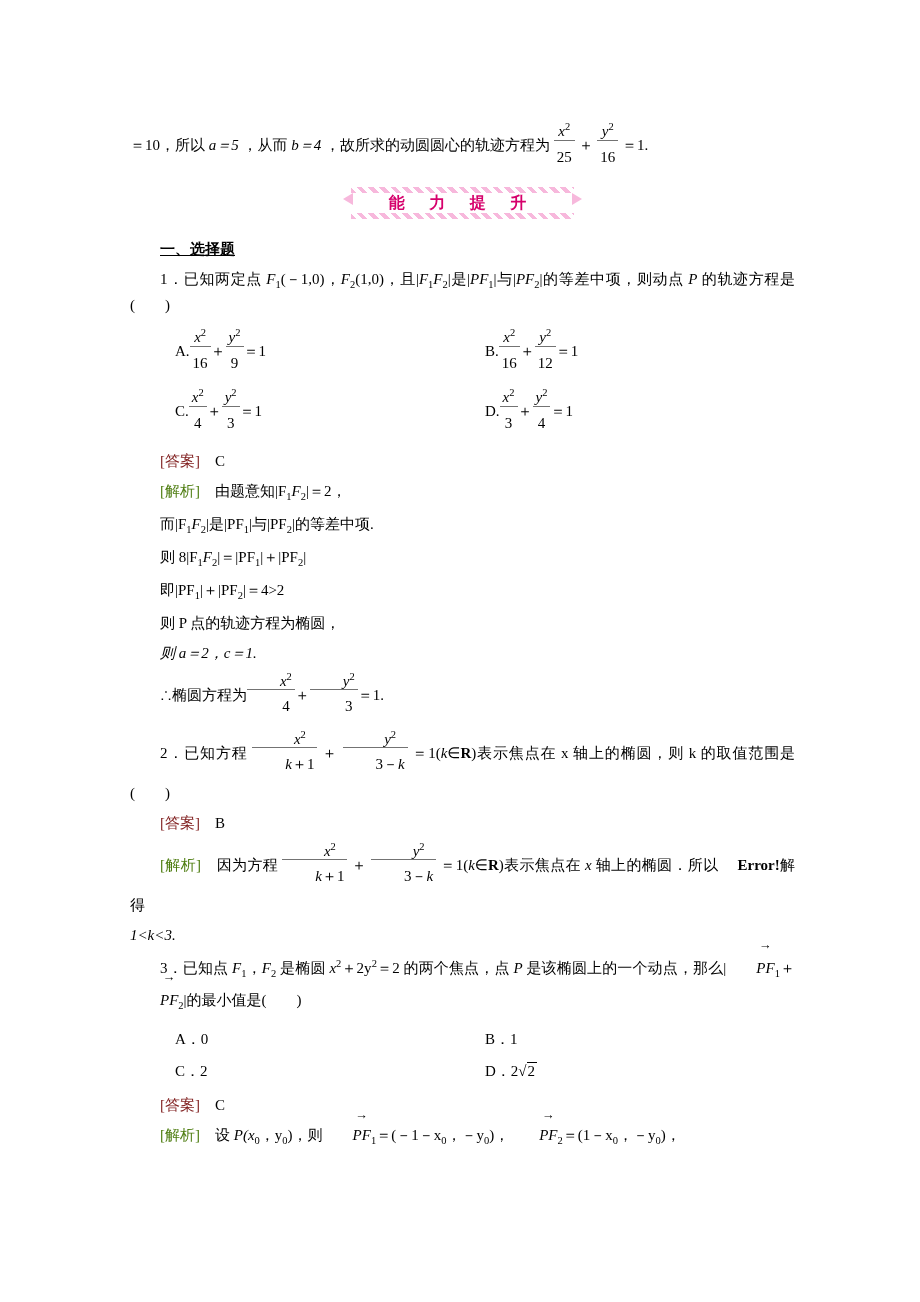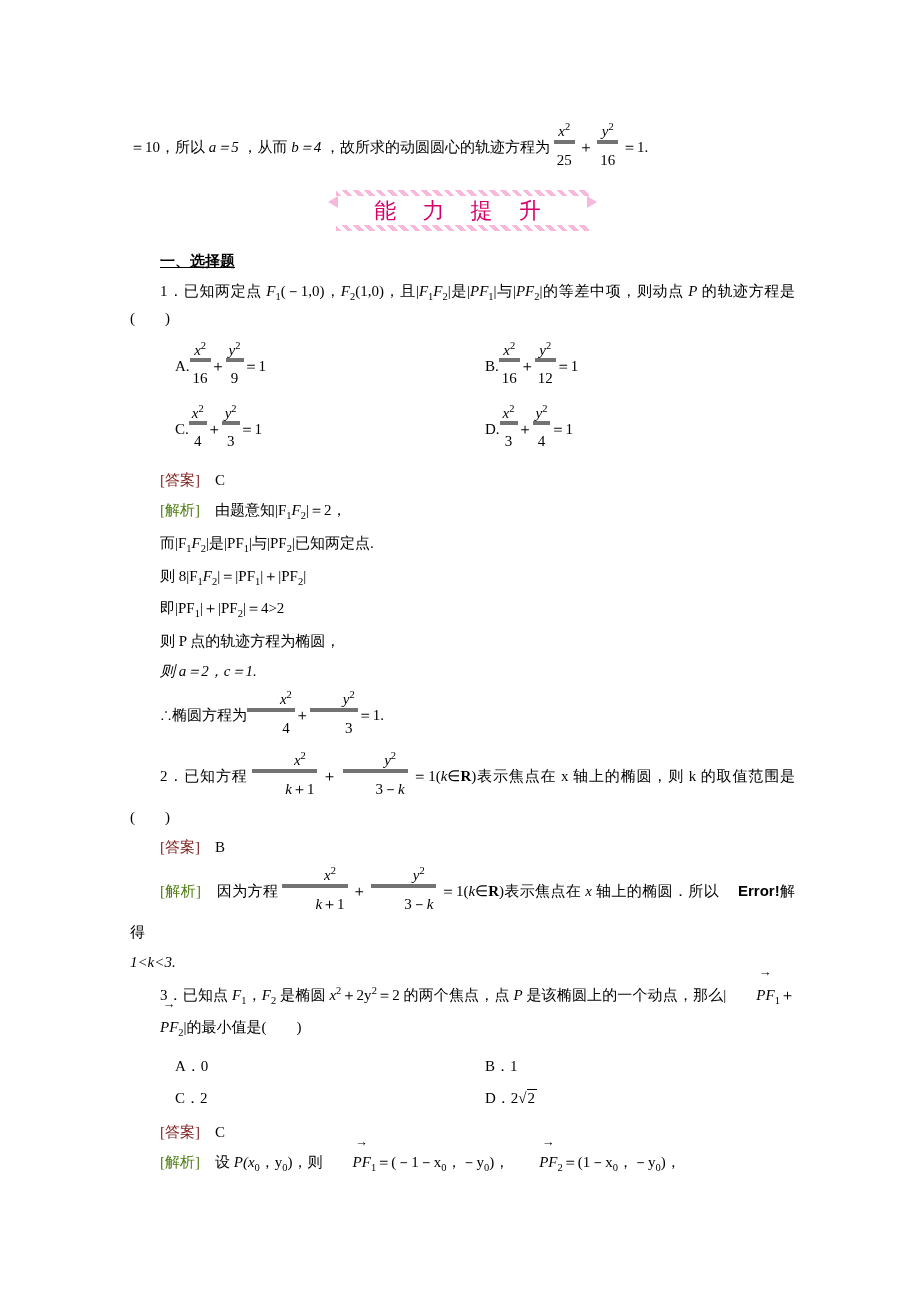--- a/index.html
+++ b/index.html
@@ -24,38 +24,38 @@
   .math { font-family: "Times New Roman", serif; }
   .frac {
     display: inline-block;
     vertical-align: middle;
     text-align: center;
     font-family: "Times New Roman", serif;
     line-height: 1.1;
   }
   .frac .num {
     display: block;
-    border-bottom: 4px solid #737373;
+    border-bottom: 1px solid #737373;
     padding: 0 3px;
   }
   .frac .den {
     display: block;
     padding: 8px 3px;
   }
   .banner-wrap {
     text-align: center;
     margin: 14px 0 18px 0;
   }
   .banner {
     display: inline-block;
     position: relative;
     padding: 3px 26px;
-    font-weight: normal;
+    font-weight: bold;
     color: #d6006c;
-    font-size: 22px;
+    font-size: 16px;
     letter-spacing: 10px;
     font-family: "SimHei", sans-serif;
   }
   .banner .bg-stripe {
     position: absolute;
     left: -12px; right: -12px;
     height: 6px;
     background: repeating-linear-gradient(45deg,#f7b8dc 0 4px,#fff 4px 8px);
     z-index: -1;
   }
@@ -103,21 +103,21 @@
     display:inline-block;
     position:relative;
     font-family:"Times New Roman",serif;
   }
   .sqrt .surd { }
   .sqrt .rad {
     border-top:1px solid #000;
     padding:0 2px 0 1px;
   }
   .bold { font-weight: bold; }
-  .err { font-family: Liberation Sans, sans-serif; font-weight: bold; padding-left: 19px; }
+  .err { font-family: Liberation Serif, serif; font-weight: bold; padding-left: 19px; }
 </style>
 </head>
 <body>
 
 <div class="page">
 
   <div class="p">
     <span>＝10，所以 </span>
     <span class="italic">a＝5</span>
     <span>，从而 </span>
@@ -143,21 +143,21 @@
     <span>1．已知两定点 </span><span class="italic">F</span><span class="sub math">1</span><span class="math">(－1,0)</span><span>，</span><span class="italic">F</span><span class="sub math">2</span><span class="math">(1,0)</span><span>，且|</span><span class="italic">F</span><span class="sub math">1</span><span class="italic">F</span><span class="sub math">2</span><span>|是|</span><span class="italic">PF</span><span class="sub math">1</span><span>|与|</span><span class="italic">PF</span><span class="sub math">2</span><span>|的等差中项，则动点 </span><span class="italic">P</span><span> 的轨迹方程是(　　)</span>
   </div>
   <div class="options">
     <div class="opt"><span class="math">A.</span><span class="frac"><span class="num"><span class="italic">x</span><span class="sup">2</span></span><span class="den">16</span></span><span class="math">＋</span><span class="frac"><span class="num"><span class="italic">y</span><span class="sup">2</span></span><span class="den">9</span></span><span class="math">＝1</span></div>
     <div class="opt"><span class="math">B.</span><span class="frac"><span class="num"><span class="italic">x</span><span class="sup">2</span></span><span class="den">16</span></span><span class="math">＋</span><span class="frac"><span class="num"><span class="italic">y</span><span class="sup">2</span></span><span class="den">12</span></span><span class="math">＝1</span></div>
     <div class="opt"><span class="math">C.</span><span class="frac"><span class="num"><span class="italic">x</span><span class="sup">2</span></span><span class="den">4</span></span><span class="math">＋</span><span class="frac"><span class="num"><span class="italic">y</span><span class="sup">2</span></span><span class="den">3</span></span><span class="math">＝1</span></div>
     <div class="opt"><span class="math">D.</span><span class="frac"><span class="num"><span class="italic">x</span><span class="sup">2</span></span><span class="den">3</span></span><span class="math">＋</span><span class="frac"><span class="num"><span class="italic">y</span><span class="sup">2</span></span><span class="den">4</span></span><span class="math">＝1</span></div>
   </div>
   <div class="p indent1"><span class="ans-label">[答案]</span>　<span class="math">C</span></div>
   <div class="p indent1"><span class="ana-label">[解析]</span>　<span>由题意知|F</span><span class="sub math">1</span><span class="italic">F</span><span class="sub math">2</span><span>|＝2，</span></div>
-  <div class="p indent1"><span>而|F</span><span class="sub math">1</span><span class="italic">F</span><span class="sub math">2</span><span>|是|PF</span><span class="sub math">1</span><span>|与|PF</span><span class="sub math">2</span><span>|已知两定点.</span></div>
+  <div class="p indent1"><span>而|F</span><span class="sub math">1</span><span class="italic">F</span><span class="sub math">2</span><span>|是|PF</span><span class="sub math">1</span><span>|与|PF</span><span class="sub math">2</span><span>|的等差中项.</span></div>
   <div class="p indent1"><span>则 8|F</span><span class="sub math">1</span><span class="italic">F</span><span class="sub math">2</span><span>|＝|PF</span><span class="sub math">1</span><span>|＋|PF</span><span class="sub math">2</span><span>|</span></div>
   <div class="p indent1"><span>即|PF</span><span class="sub math">1</span><span>|＋|PF</span><span class="sub math">2</span><span>|＝4&gt;2</span></div>
   <div class="p indent1"><span>则 P 点的轨迹方程为椭圆，</span></div>
   <div class="p indent1"><span class="math italic">则 a＝2，c＝1.</span></div>
   <div class="p indent1"><span>∴椭圆方程为</span><span class="frac"><span class="num"><span class="italic">x</span><span class="sup">2</span></span><span class="den">4</span></span><span class="math">＋</span><span class="frac"><span class="num"><span class="italic">y</span><span class="sup">2</span></span><span class="den">3</span></span><span class="math">＝1.</span></div>
 
   <div class="p indent1">
     <span>2．已知方程</span>
     <span class="frac"><span class="num"><span class="italic">x</span><span class="sup">2</span></span><span class="den"><span class="italic">k</span><span>＋1</span></span></span>
     <span class="math">＋</span>

